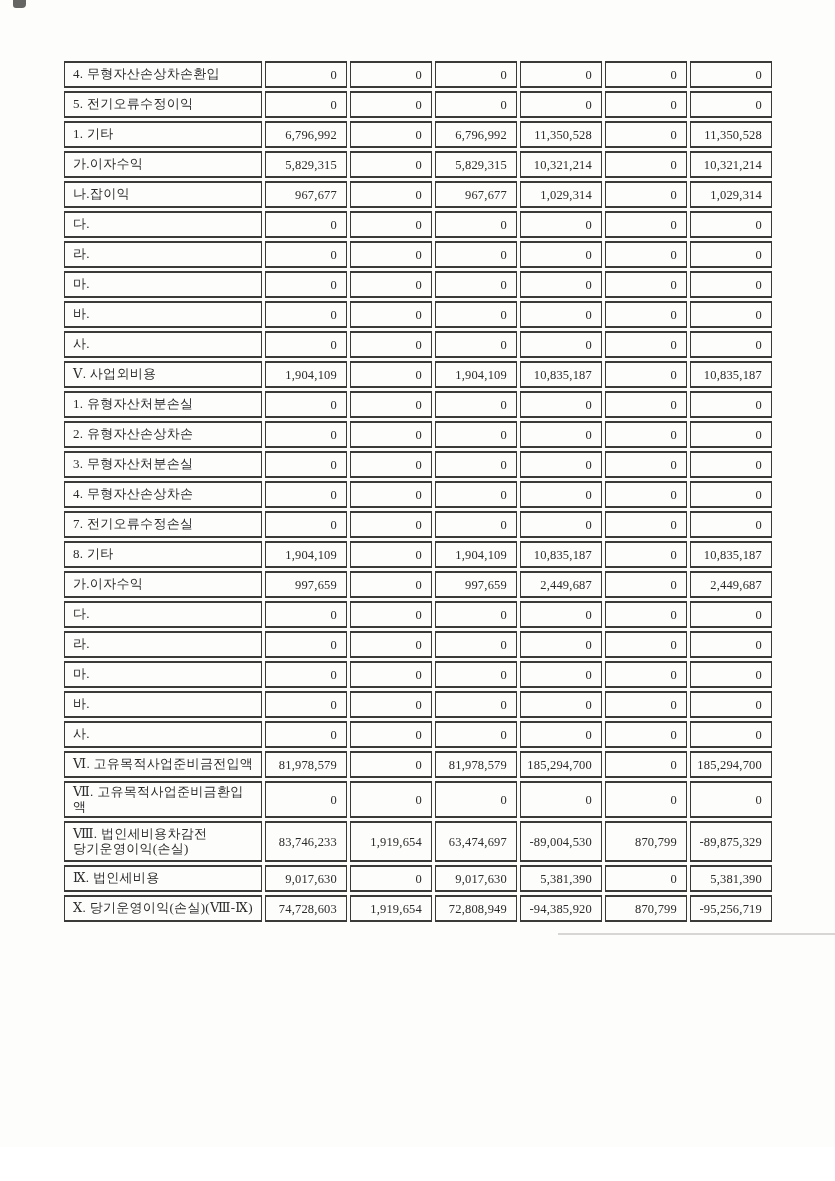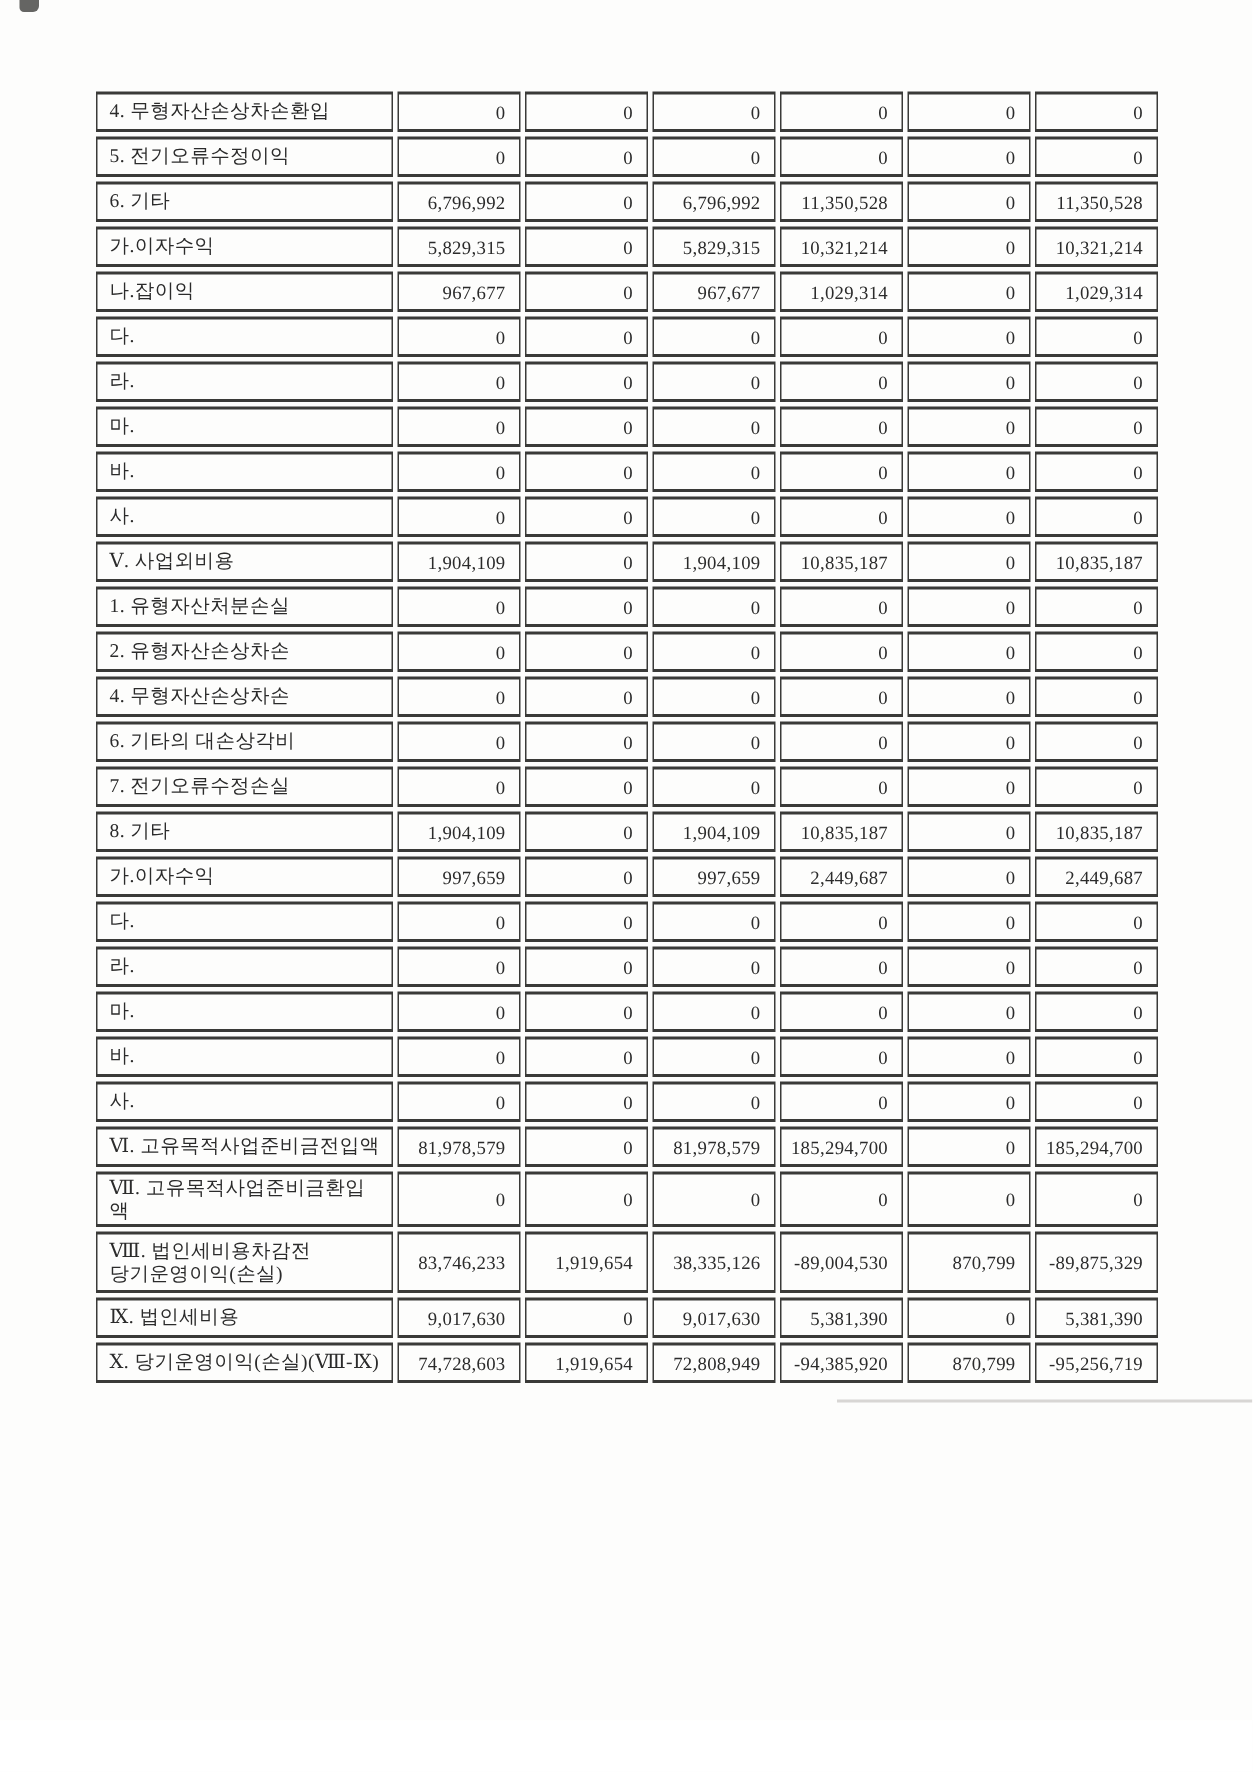--- a/index.html
+++ b/index.html
@@ -99,21 +99,21 @@
         <tr>
           <td class="label">5. 전기오류수정이익</td>
           <td class="num">0</td>
           <td class="num">0</td>
           <td class="num">0</td>
           <td class="num">0</td>
           <td class="num">0</td>
           <td class="num">0</td>
         </tr>
         <tr>
-          <td class="label">6. 기타</td>
+          <td class="label">1. 기타</td>
           <td class="num">6,796,992</td>
           <td class="num">0</td>
           <td class="num">6,796,992</td>
           <td class="num">11,350,528</td>
           <td class="num">0</td>
           <td class="num">11,350,528</td>
         </tr>
         <tr>
           <td class="label">가.이자수익</td>
           <td class="num">5,829,315</td>
@@ -198,30 +198,30 @@
         <tr>
           <td class="label">2. 유형자산손상차손</td>
           <td class="num">0</td>
           <td class="num">0</td>
           <td class="num">0</td>
           <td class="num">0</td>
           <td class="num">0</td>
           <td class="num">0</td>
         </tr>
         <tr>
+          <td class="label">3. 무형자산처분손실</td>
+          <td class="num">0</td>
+          <td class="num">0</td>
+          <td class="num">0</td>
+          <td class="num">0</td>
+          <td class="num">0</td>
+          <td class="num">0</td>
+        </tr>
+        <tr>
           <td class="label">4. 무형자산손상차손</td>
-          <td class="num">0</td>
-          <td class="num">0</td>
-          <td class="num">0</td>
-          <td class="num">0</td>
-          <td class="num">0</td>
-          <td class="num">0</td>
-        </tr>
-        <tr>
-          <td class="label">6. 기타의 대손상각비</td>
           <td class="num">0</td>
           <td class="num">0</td>
           <td class="num">0</td>
           <td class="num">0</td>
           <td class="num">0</td>
           <td class="num">0</td>
         </tr>
         <tr>
           <td class="label">7. 전기오류수정손실</td>
           <td class="num">0</td>
@@ -310,21 +310,21 @@
           <td class="num">0</td>
           <td class="num">0</td>
           <td class="num">0</td>
           <td class="num">0</td>
         </tr>
         <tr class="tall">
           <td class="label">Ⅷ. 법인세비용차감전
 당기운영이익(손실)</td>
           <td class="num">83,746,233</td>
           <td class="num">1,919,654</td>
-          <td class="num">38,335,126</td>
+          <td class="num">63,474,697</td>
           <td class="num">-89,004,530</td>
           <td class="num">870,799</td>
           <td class="num">-89,875,329</td>
         </tr>
         <tr>
           <td class="label">Ⅸ. 법인세비용</td>
           <td class="num">9,017,630</td>
           <td class="num">0</td>
           <td class="num">9,017,630</td>
           <td class="num">5,381,390</td>

